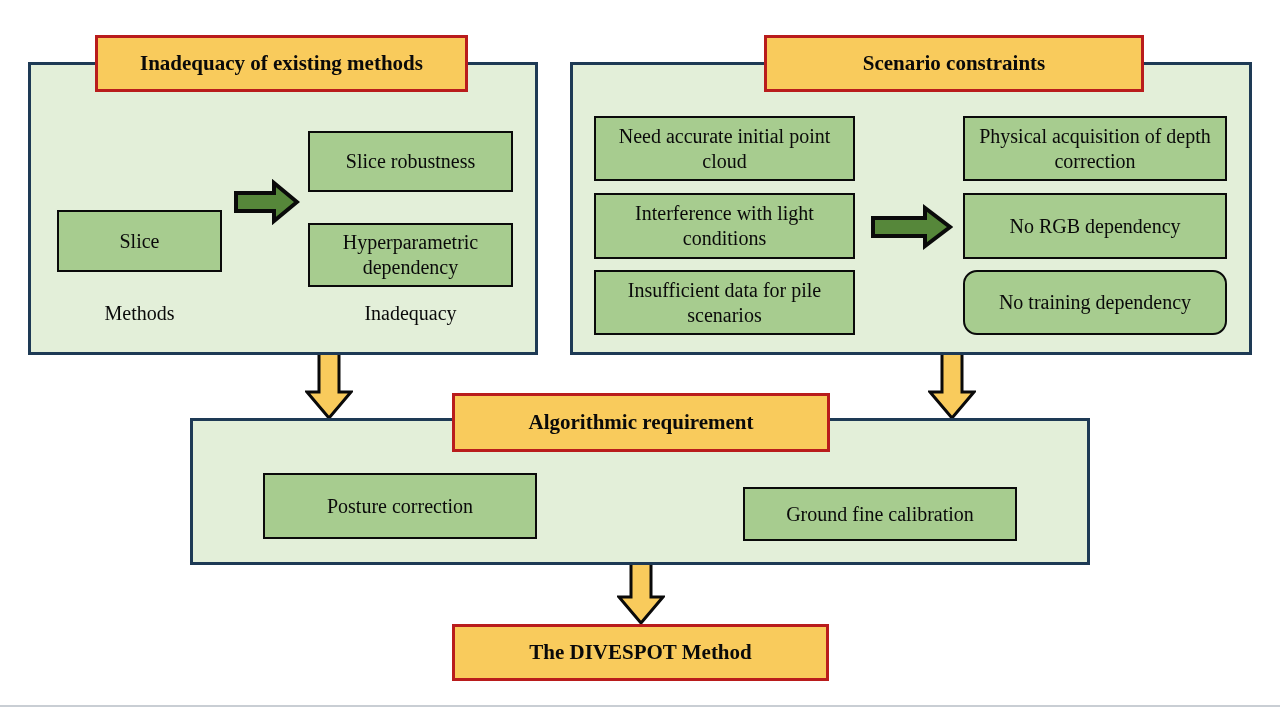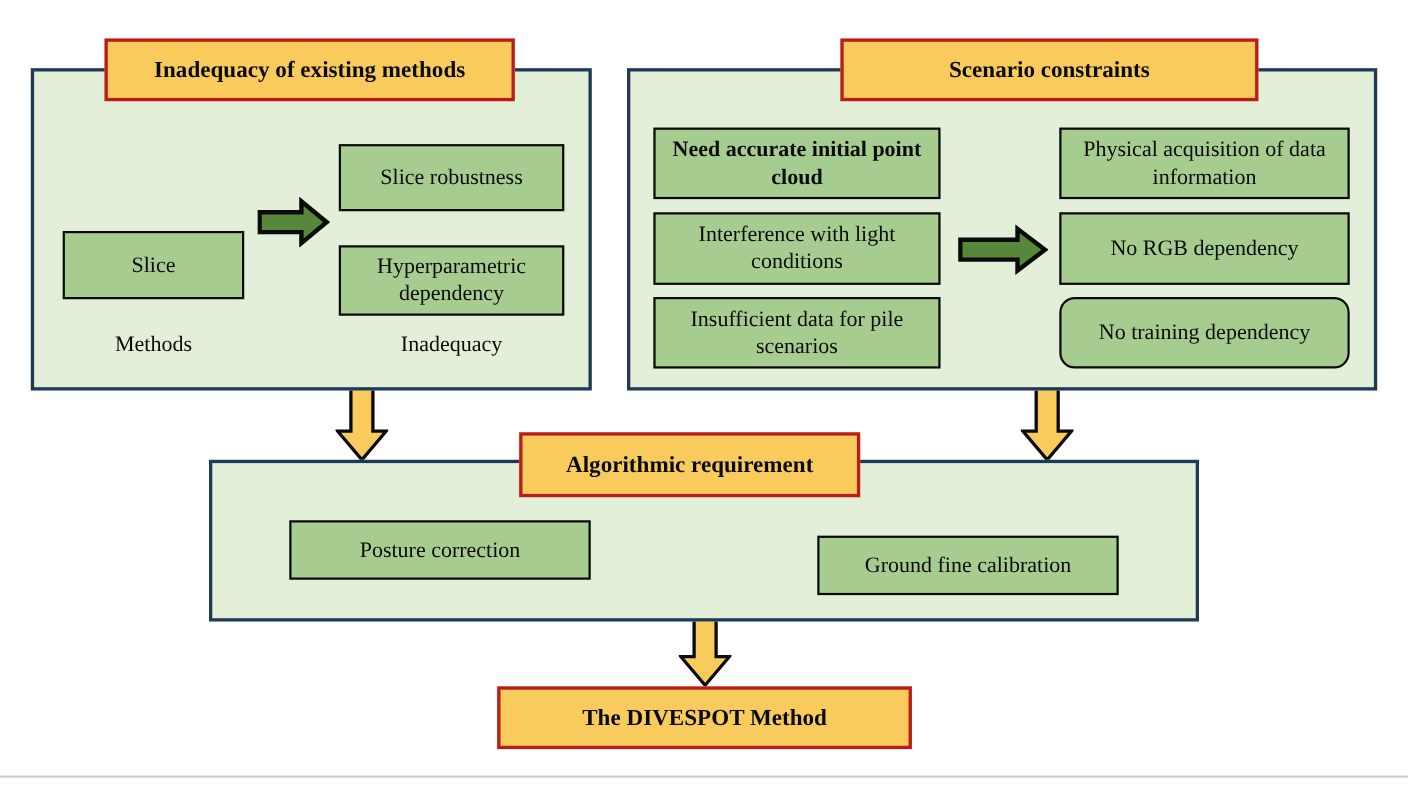--- a/index.html
+++ b/index.html
@@ -101,43 +101,43 @@
 
   <div class="item-box" style="left:308px; top:131px; width:205px; height:61px;">Slice robustness</div>
   <div class="item-box" style="left:308px; top:223px; width:205px; height:64px;">Hyperparametric dependency</div>
 
   <div class="caption" style="left:57px; top:302px; width:165px;">Methods</div>
   <div class="caption" style="left:308px; top:302px; width:205px;">Inadequacy</div>
 
   <div class="panel" style="left:570px; top:62px; width:682px; height:293px;"></div>
   <div class="header-box" style="left:720px; top:35px; width:380px; height:57px;margin-left:44px;">Scenario constraints</div>
 
-  <div class="item-box" style="left:594px; top:116px; width:261px; height:65px;font-weight:bold;">Need accurate initial point cloud</div>
+  <div class="item-box" style="left:594px; top:116px; width:261px; height:65px;">Need accurate initial point cloud</div>
   <div class="item-box" style="left:594px; top:193px; width:261px; height:66px;">Interference with light conditions</div>
   <div class="item-box" style="left:594px; top:270px; width:261px; height:65px;">Insufficient data for pile scenarios</div>
 
   <svg class="arrow-svg side-arrow" style="left:871px; top:204px;" width="82" height="46" viewBox="0 0 82 46">
     <polygon points="2,14 54,14 54,4 79,23 54,42 54,32 2,32"></polygon>
   </svg>
 
-  <div class="item-box" style="left:963px; top:116px; width:264px; height:65px;">Physical acquisition of data information</div>
+  <div class="item-box" style="left:963px; top:116px; width:264px; height:65px;">Physical acquisition of depth correction</div>
   <div class="item-box" style="left:963px; top:193px; width:264px; height:66px;">No RGB dependency</div>
   <div class="item-box" style="left:963px; top:270px; width:264px; height:65px;border-radius:14px;">No training dependency</div>
 
   <svg class="arrow-svg down-arrow" style="left:305px; top:348px;" width="48" height="72" viewBox="0 0 48 72">
     <polygon points="14,0 34,0 34,44 46,44 24,70 2,44 14,44"></polygon>
   </svg>
   <svg class="arrow-svg down-arrow" style="left:928px; top:348px;" width="48" height="72" viewBox="0 0 48 72">
     <polygon points="14,0 34,0 34,44 46,44 24,70 2,44 14,44"></polygon>
   </svg>
 
   <div class="panel" style="left:190px; top:418px; width:900px; height:147px;"></div>
-  <div class="header-box" style="left:472px; top:393px; width:310px; height:59px;">Algorithmic requirement</div>
+  <div class="header-box" style="left:452px; top:393px; width:378px; height:59px;">Algorithmic requirement</div>
 
-  <div class="item-box" style="left:263px; top:473px; width:274px; height:54px;">Posture correction</div>
+  <div class="item-box" style="left:263px; top:473px; width:274px; height:66px;">Posture correction</div>
   <div class="item-box" style="left:743px; top:473px; width:274px; height:54px;margin-top:14px;">Ground fine calibration</div>
 
   <svg class="arrow-svg down-arrow" style="left:617px; top:553px;" width="48" height="72" viewBox="0 0 48 72">
     <polygon points="14,0 34,0 34,44 46,44 24,70 2,44 14,44"></polygon>
   </svg>
 
   <div class="header-box" style="left:452px; top:624px; width:377px; height:57px; border-width:3.5px;">The DIVESPOT Method</div>
 
   <div class="bottom-line"></div>
 

